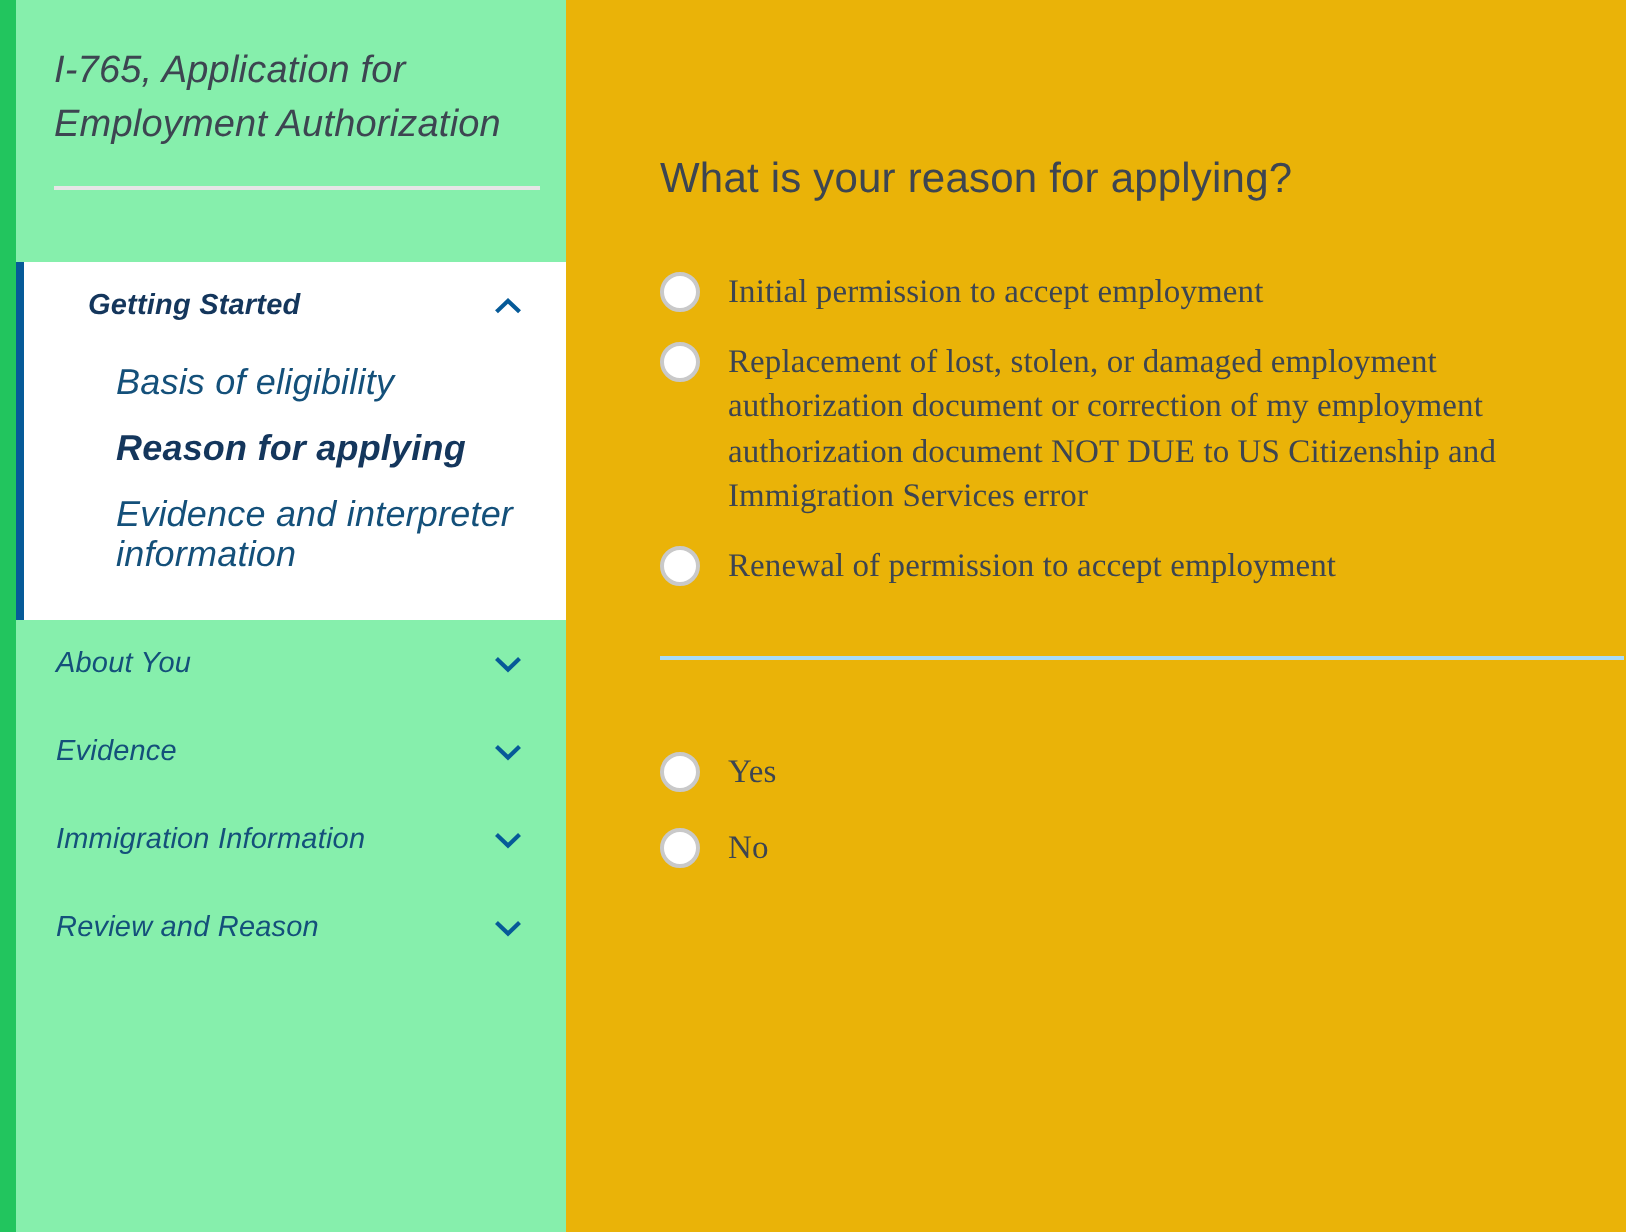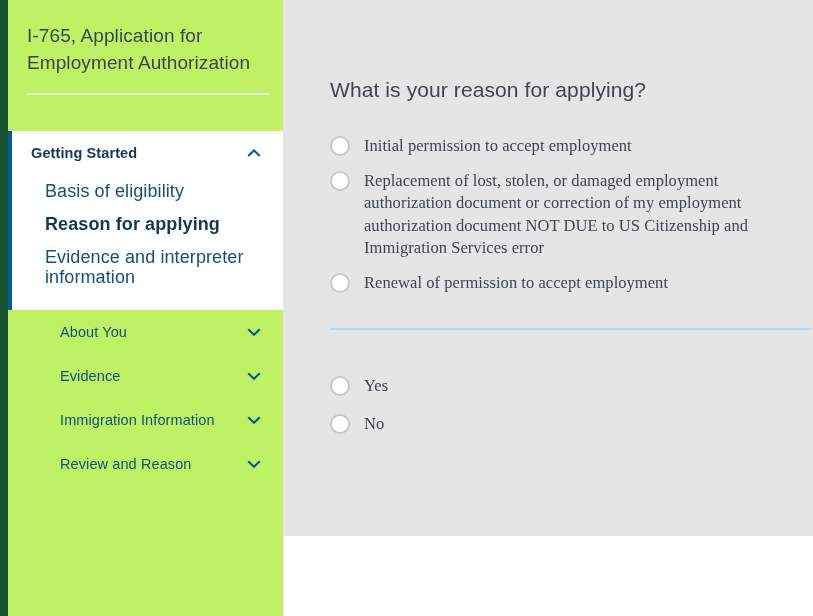--- a/index.html
+++ b/index.html
@@ -23,23 +23,24 @@
     display: flex;
     background: #ffffff;
   }
 
   
   .sidebar {
     position: relative;
     width: 283px;
     min-width: 283px;
     height: 616px;
-    background: #bef264;
-    border-left: 8px solid #14532d;
+    background: #86efac;
+    border-left: 8px solid #22c55e;
     padding: 0;
+    font-style: italic;
   }
   .sidebar-inner {
     width: 275px;
     height: 100%;
     position: relative;
   }
   .form-title {
     font-size: 19px;
     line-height: 27px;
     font-weight: 400;
@@ -55,25 +56,24 @@
 
   .nav {
     margin-top: 36px;
   }
   .nav-section {
     position: relative;
   }
   .nav-section.active {
     background: #ffffff;
     border-left: 4px solid #065a98;
-    padding-left: 3px;
+    padding-left: 16px;
   }
   .nav-section.inactive {
     border-left: 4px solid transparent;
-    padding-left: 32px;
   }
   .section-header {
     display: flex;
     align-items: center;
     justify-content: space-between;
     padding: 14px 22px 14px 16px;
     cursor: pointer;
   }
   .section-label {
     font-size: 14.5px;
@@ -104,22 +104,22 @@
     letter-spacing: 0.1px;
   }
   .subitem.current {
     font-weight: 700;
     color: #14365c;
   }
 
   
   .main {
     flex: 1;
-    height: 536px;
-    background: #e5e5e5;
+    height: 616px;
+    background: #eab308;
     padding: 78px 0 0 47px;
     position: relative;
   }
   .q-heading {
     font-size: 21px;
     font-weight: 400;
     color: #3d4551;
     letter-spacing: 0.1px;
     margin: 0;
   }

